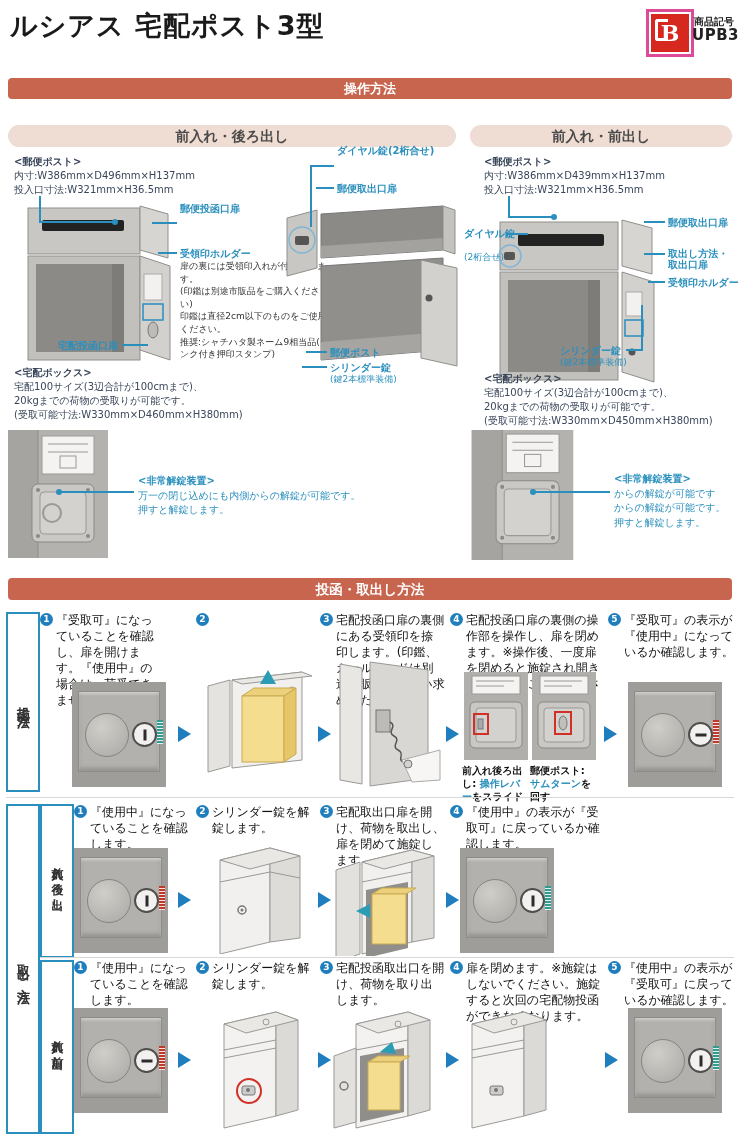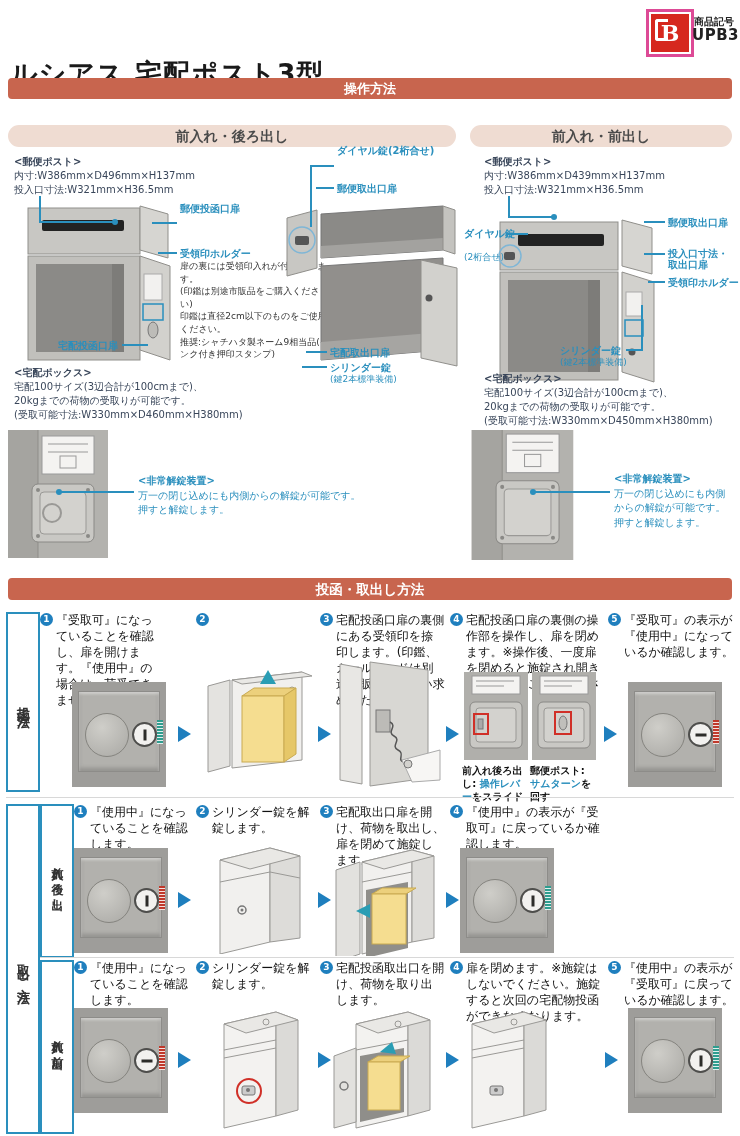--- a/index.html
+++ b/index.html
@@ -1,20 +1,20 @@
 <!DOCTYPE html>
 <html><head>
 <meta charset="utf-8">
 <style>
   html,body{margin:0;padding:0;}
   body{width:740px;height:1136px;position:relative;overflow:hidden;background:#ffffff;
        font-family:"DejaVu Sans","Liberation Sans",sans-serif;color:#222;}
   .abs{position:absolute;}
   
-  .title{font-size:27px;font-weight:900;letter-spacing:1px;color:#1a1a1a;margin-top:48px;}
+  .title{font-size:27px;font-weight:900;letter-spacing:1px;color:#1a1a1a;}
   .badge-outer{width:38px;height:38px;border:3px solid #dd4a96;background:#fff;padding:2px;}
   .badge-inner{width:100%;height:100%;background:#d6281e;display:flex;align-items:center;justify-content:center;position:relative;}
   .badge-b{color:#fff;font-weight:900;font-size:22px;font-family:"DejaVu Serif","Liberation Serif",serif;}
   .badge-corner{position:absolute;left:4px;top:5px;width:10px;height:16px;border-left:3px solid #fff;border-top:3px solid #fff;border-bottom:3px solid #fff;border-radius:3px 0 0 3px;}
   .prod-label{font-size:10px;font-weight:bold;color:#222;}
   .prod-code{font-size:15px;font-weight:bold;color:#222;letter-spacing:0.5px;}
   
   .bar{background:#c8654e;border-radius:4px;color:#fff;font-weight:bold;text-align:center;}
   .subbar{background:#efdcd2;border-radius:11px;color:#4a4a4a;font-weight:bold;text-align:center;font-size:14px;height:22px;line-height:22px;}
   
@@ -122,21 +122,21 @@
   <polygon points="38,64 160,56 160,148 38,158" fill="#918f8c" stroke="#777"></polygon>
   <polygon points="38,140 160,130 160,148 38,158" fill="#a6a5a2"></polygon>
   <polygon points="138,58 174,66 174,164 138,156" fill="#d2d1cd" stroke="#908f8b"></polygon>
   <circle cx="146" cy="96" r="3.5" fill="#555"></circle>
 </svg>
 <div class="abs callout" style="left:337px;top:144px;">ダイヤル錠(2桁合せ)</div>
 <div class="abs hline" style="left:310px;top:165px;width:24px;"></div>
 <div class="abs vline" style="left:310px;top:165px;height:62px;"></div>
 <div class="abs callout" style="left:337px;top:182px;">郵便取出口扉</div>
 <div class="abs hline" style="left:316px;top:187px;width:18px;"></div>
-<div class="abs callout" style="left:330px;top:346px;">宅配取出口扉</div>
+<div class="abs callout" style="left:330px;top:346px;">郵便ポスト</div>
 <div class="abs hline" style="left:306px;top:351px;width:21px;"></div>
 <div class="abs callout" style="left:330px;top:361px;">シリンダー錠</div>
 <div class="abs callout-s" style="left:330px;top:373px;">(鍵2本標準装備)</div>
 <div class="abs hline" style="left:302px;top:366px;width:25px;"></div>
 
 <div class="abs spec" style="left:484px;top:155px;width:220px;">
   <div class="t">&lt;郵便ポスト&gt;</div>
   <div>内寸:W386mm×D439mm×H137mm</div>
   <div>投入口寸法:W321mm×H36.5mm</div>
 </div>
@@ -158,21 +158,21 @@
 
 <div class="abs vline" style="left:508px;top:196px;height:22px;"></div>
 <div class="abs hline" style="left:508px;top:216px;width:46px;"></div>
 <div class="abs dot" style="left:551px;top:214px;"></div>
 
 <div class="abs callout" style="left:668px;top:216px;">郵便取出口扉</div>
 <div class="abs hline" style="left:644px;top:221px;width:21px;"></div>
 <div class="abs callout" style="left:464px;top:227px;">ダイヤル錠</div>
 <div class="abs callout-s" style="left:464px;top:251px;">(2桁合せ)</div>
 <div class="abs hline" style="left:506px;top:233px;width:22px;"></div>
-<div class="abs callout" style="left:668px;top:247px;">投入口寸法・</div>
+<div class="abs callout" style="left:668px;top:247px;">取出し方法・</div>
 <div class="abs callout" style="left:668px;top:258px;">取出口扉</div>
 <div class="abs hline" style="left:644px;top:253px;width:21px;"></div>
 <div class="abs callout" style="left:668px;top:276px;">受領印ホルダー</div>
 <div class="abs hline" style="left:648px;top:281px;width:17px;"></div>
 <div class="abs callout" style="left:560px;top:344px;">シリンダー錠</div>
 <div class="abs callout-s" style="left:560px;top:356px;">(鍵2本標準装備)</div>
 <div class="abs hline" style="left:626px;top:349px;width:17px;"></div>
 <div class="abs vline" style="left:641px;top:305px;height:46px;"></div>
 
 <div class="abs spec" style="left:484px;top:372px;width:245px;">
@@ -218,21 +218,21 @@
   <rect x="32" y="58" width="46" height="46" rx="4" fill="#d3d2ce" stroke="#9a9996"></rect>
   <circle cx="30" cy="56" r="2" fill="#8a8986"></circle>
     <circle cx="80" cy="56" r="2" fill="#8a8986"></circle>
   <circle cx="30" cy="106" r="2" fill="#8a8986"></circle>
     <circle cx="80" cy="106" r="2" fill="#8a8986"></circle>
 </svg>
 <div class="abs dot" style="left:530px;top:489px;"></div>
 <div class="abs hline" style="left:534px;top:491px;width:76px;"></div>
 <div class="abs emg" style="left:614px;top:472px;width:122px;">
   <div class="t">&lt;非常解錠装置&gt;</div>
-  <div>万一の閉じ込めにも内側</div>
+  <div>からの解錠が可能です</div>
   <div>からの解錠が可能です。</div>
   <div>押すと解錠します。</div>
 </div>
 
 <div class="abs bar" style="left:8px;top:578px;width:724px;height:22px;font-size:13.5px;line-height:22px;">投函・取出し方法</div>
 
 <div class="abs vbox" style="left:6px;top:612px;width:30px;height:176px;">
   <span class="vtext">投函方法</span>
 </div>
 

